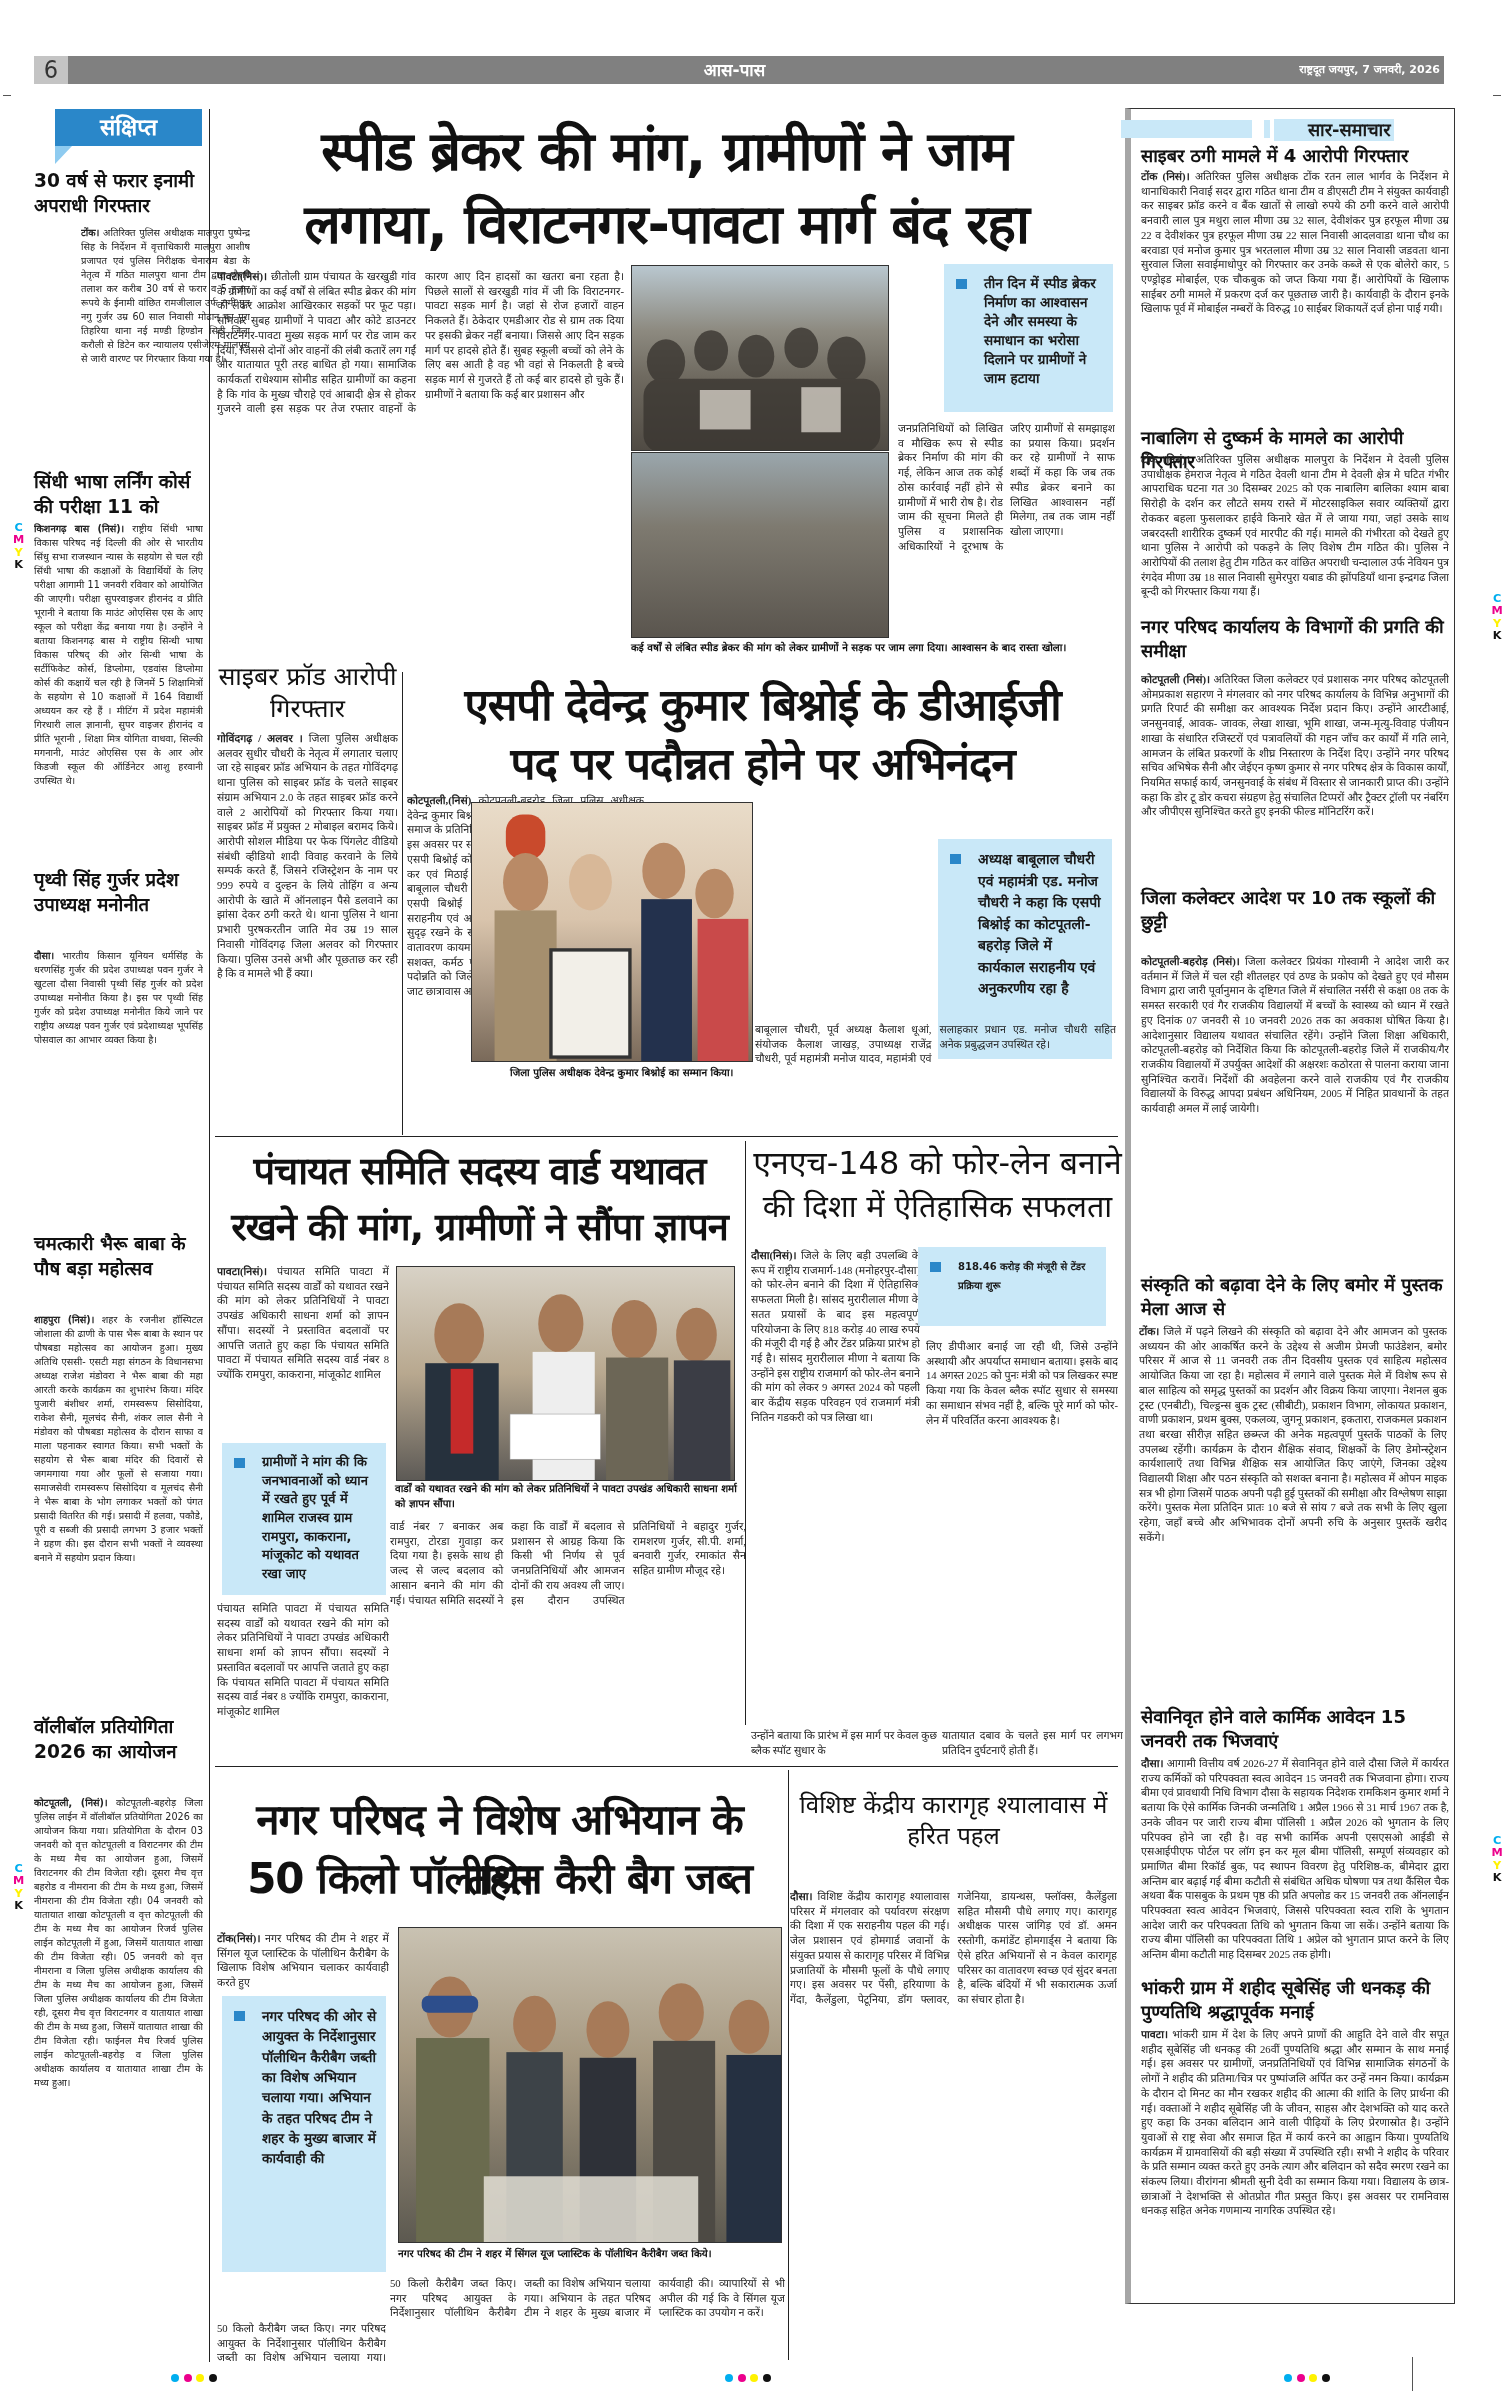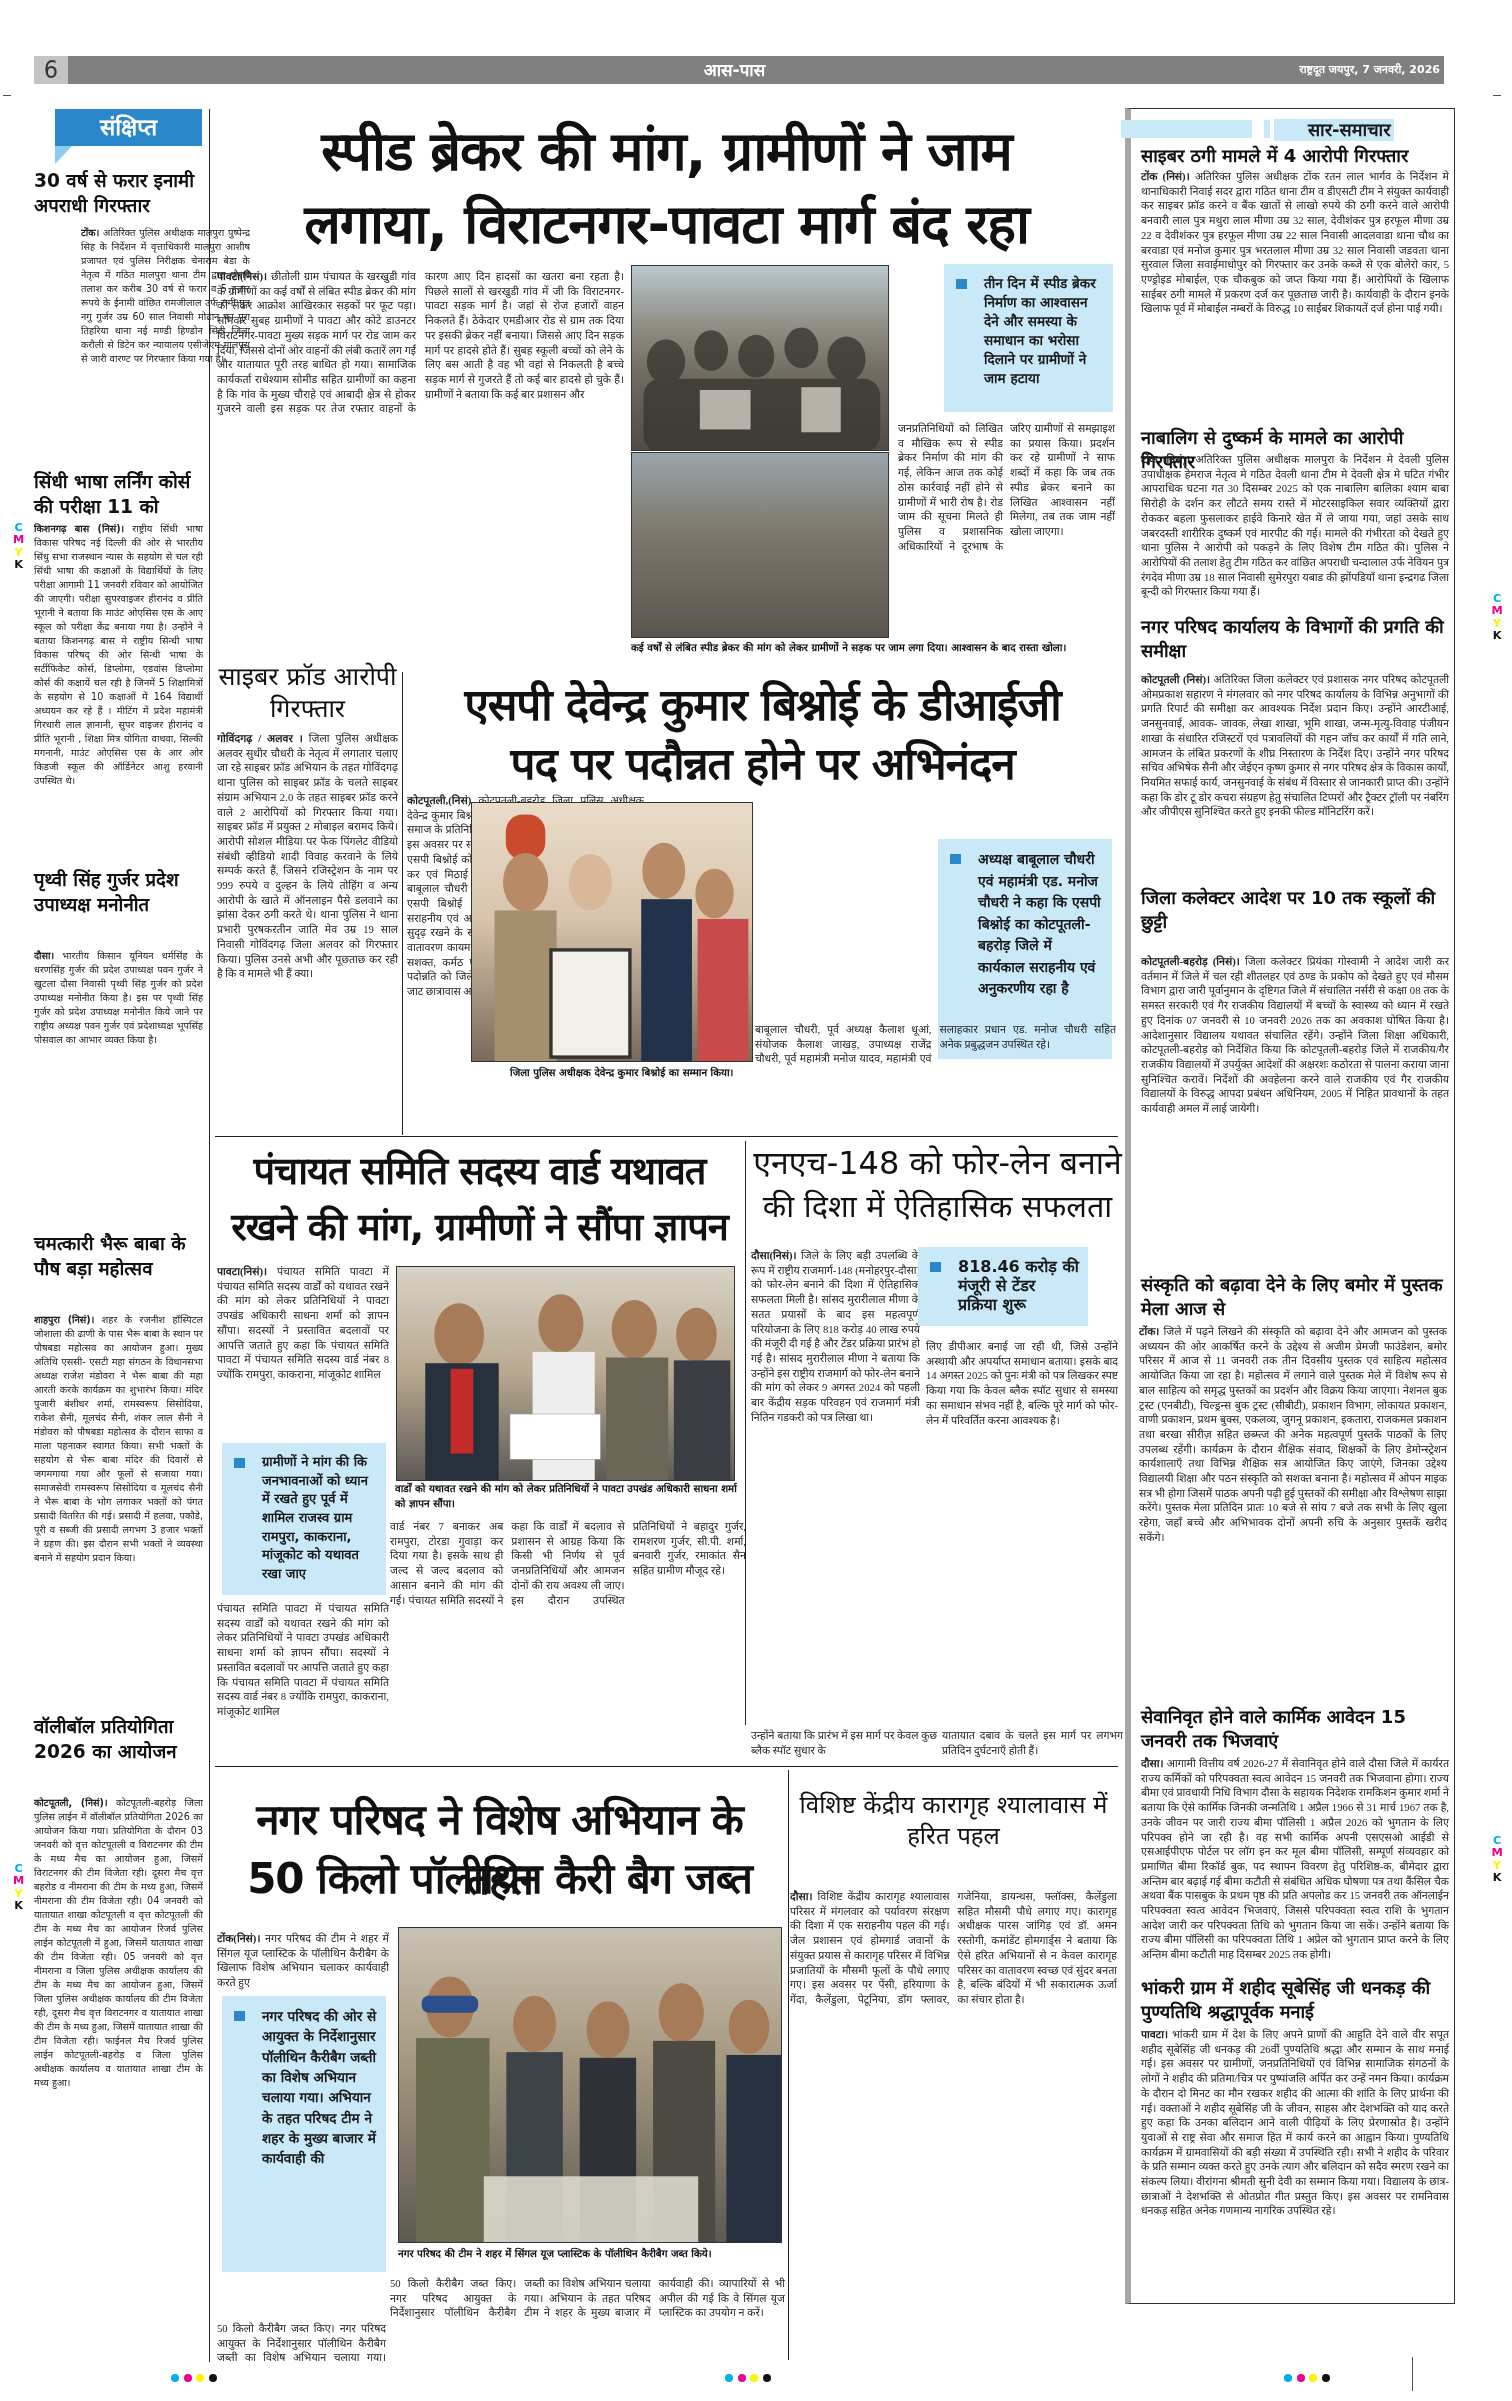--- a/index.html
+++ b/index.html
@@ -224,21 +224,21 @@
 <div class="abs vrule" style="left:745px;top:1141px;height:584px;width:0.6px;"></div>
 
 <div class="abs hl-thin-l" style="left:751px;top:1143px;width:373px;font-size:32px;line-height:41px;">एनएच-148 को फोर-लेन बनाने</div>
 <div class="abs hl-thin-l" style="left:751px;top:1186px;width:373px;font-size:30.5px;line-height:41px;">की दिशा में ऐतिहासिक सफलता</div>
 
 <div class="abs body-text" style="left:751px;top:1248px;width:169px;height:486px;">
   <span class="dateline">दौसा(निसं)।</span>
   <span>जिले के लिए बड़ी उपलब्धि के रूप में राष्ट्रीय राजमार्ग-148 (मनोहरपुर-दौसा) को फोर-लेन बनाने की दिशा में ऐतिहासिक सफलता मिली है। सांसद मुरारीलाल मीणा के सतत प्रयासों के बाद इस महत्वपूर्ण परियोजना के लिए 818 करोड़ 40 लाख रुपये की मंजूरी दी गई है और टेंडर प्रक्रिया प्रारंभ हो गई है। सांसद मुरारीलाल मीणा ने बताया कि उन्होंने इस राष्ट्रीय राजमार्ग को फोर-लेन बनाने की मांग को लेकर 9 अगस्त 2024 को पहली बार केंद्रीय सड़क परिवहन एवं राजमार्ग मंत्री नितिन गडकरी को पत्र लिखा था।</span>
 </div>
 
-<div class="abs pull" style="left:918px;top:1247px;width:170px;height:79px;font-size:16px;line-height:19px;">
+<div class="abs pull" style="left:918px;top:1247px;width:188px;height:79px;font-size:10px;line-height:19px;">
   <span class="bullet"></span>
   <span>818.46 करोड़ की मंजूरी से टेंडर प्रक्रिया शुरू</span>
 </div>
 <div class="abs body-text" style="left:926px;top:1339px;width:192px;height:384px;">लिए डीपीआर बनाई जा रही थी, जिसे उन्होंने अस्थायी और अपर्याप्त समाधान बताया। इसके बाद 14 अगस्त 2025 को पुनः मंत्री को पत्र लिखकर स्पष्ट किया गया कि केवल ब्लैक स्पॉट सुधार से समस्या का समाधान संभव नहीं है, बल्कि पूरे मार्ग को फोर-लेन में परिवर्तित करना आवश्यक है।</div>
 <div class="abs body-text" style="left:751px;top:1728px;width:186px;height:34px;">उन्होंने बताया कि प्रारंभ में इस मार्ग पर केवल कुछ ब्लैक स्पॉट सुधार के</div>
 <div class="abs body-text" style="left:942px;top:1728px;width:181px;height:34px;">यातायात दबाव के चलते इस मार्ग पर लगभग प्रतिदिन दुर्घटनाएँ होती हैं।</div>
 
 <div class="abs hrule" style="left:215px;top:1766px;width:903px;height:0.6px;"></div>
 
 <div class="abs hl-l" style="left:217px;top:1790px;width:565px;font-size:42px;">नगर परिषद ने विशेष अभियान के तहत</div>

